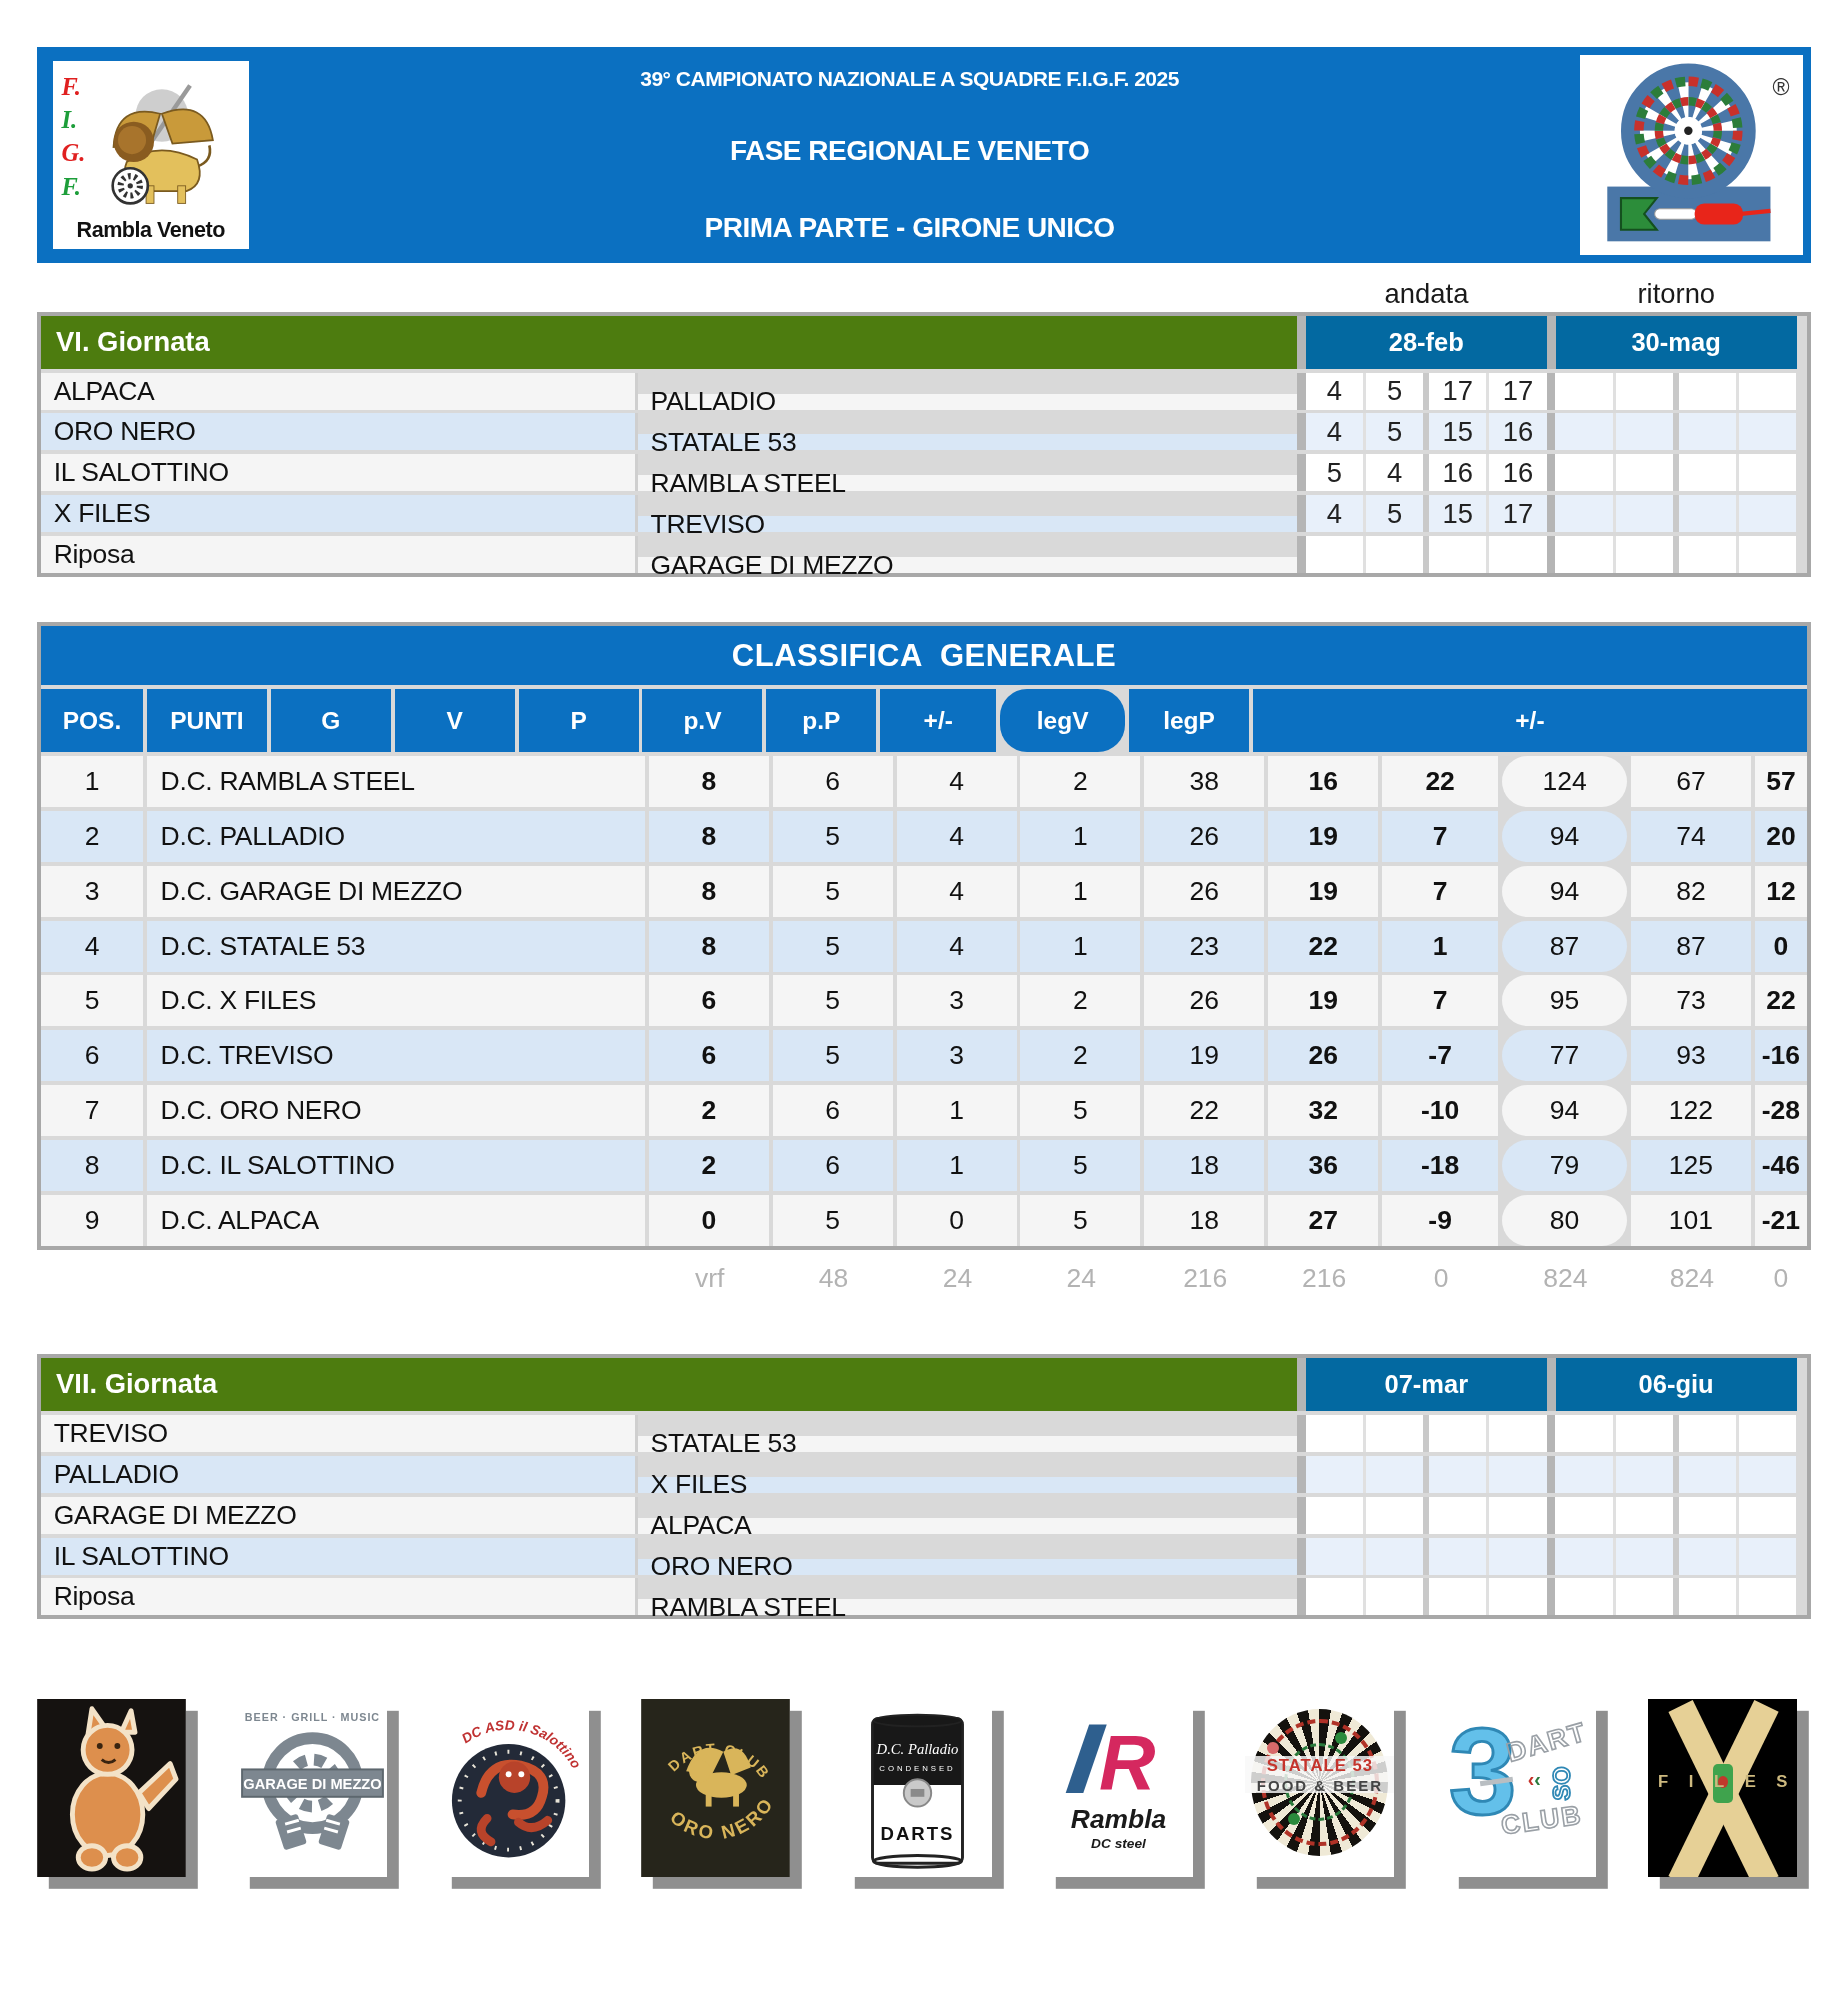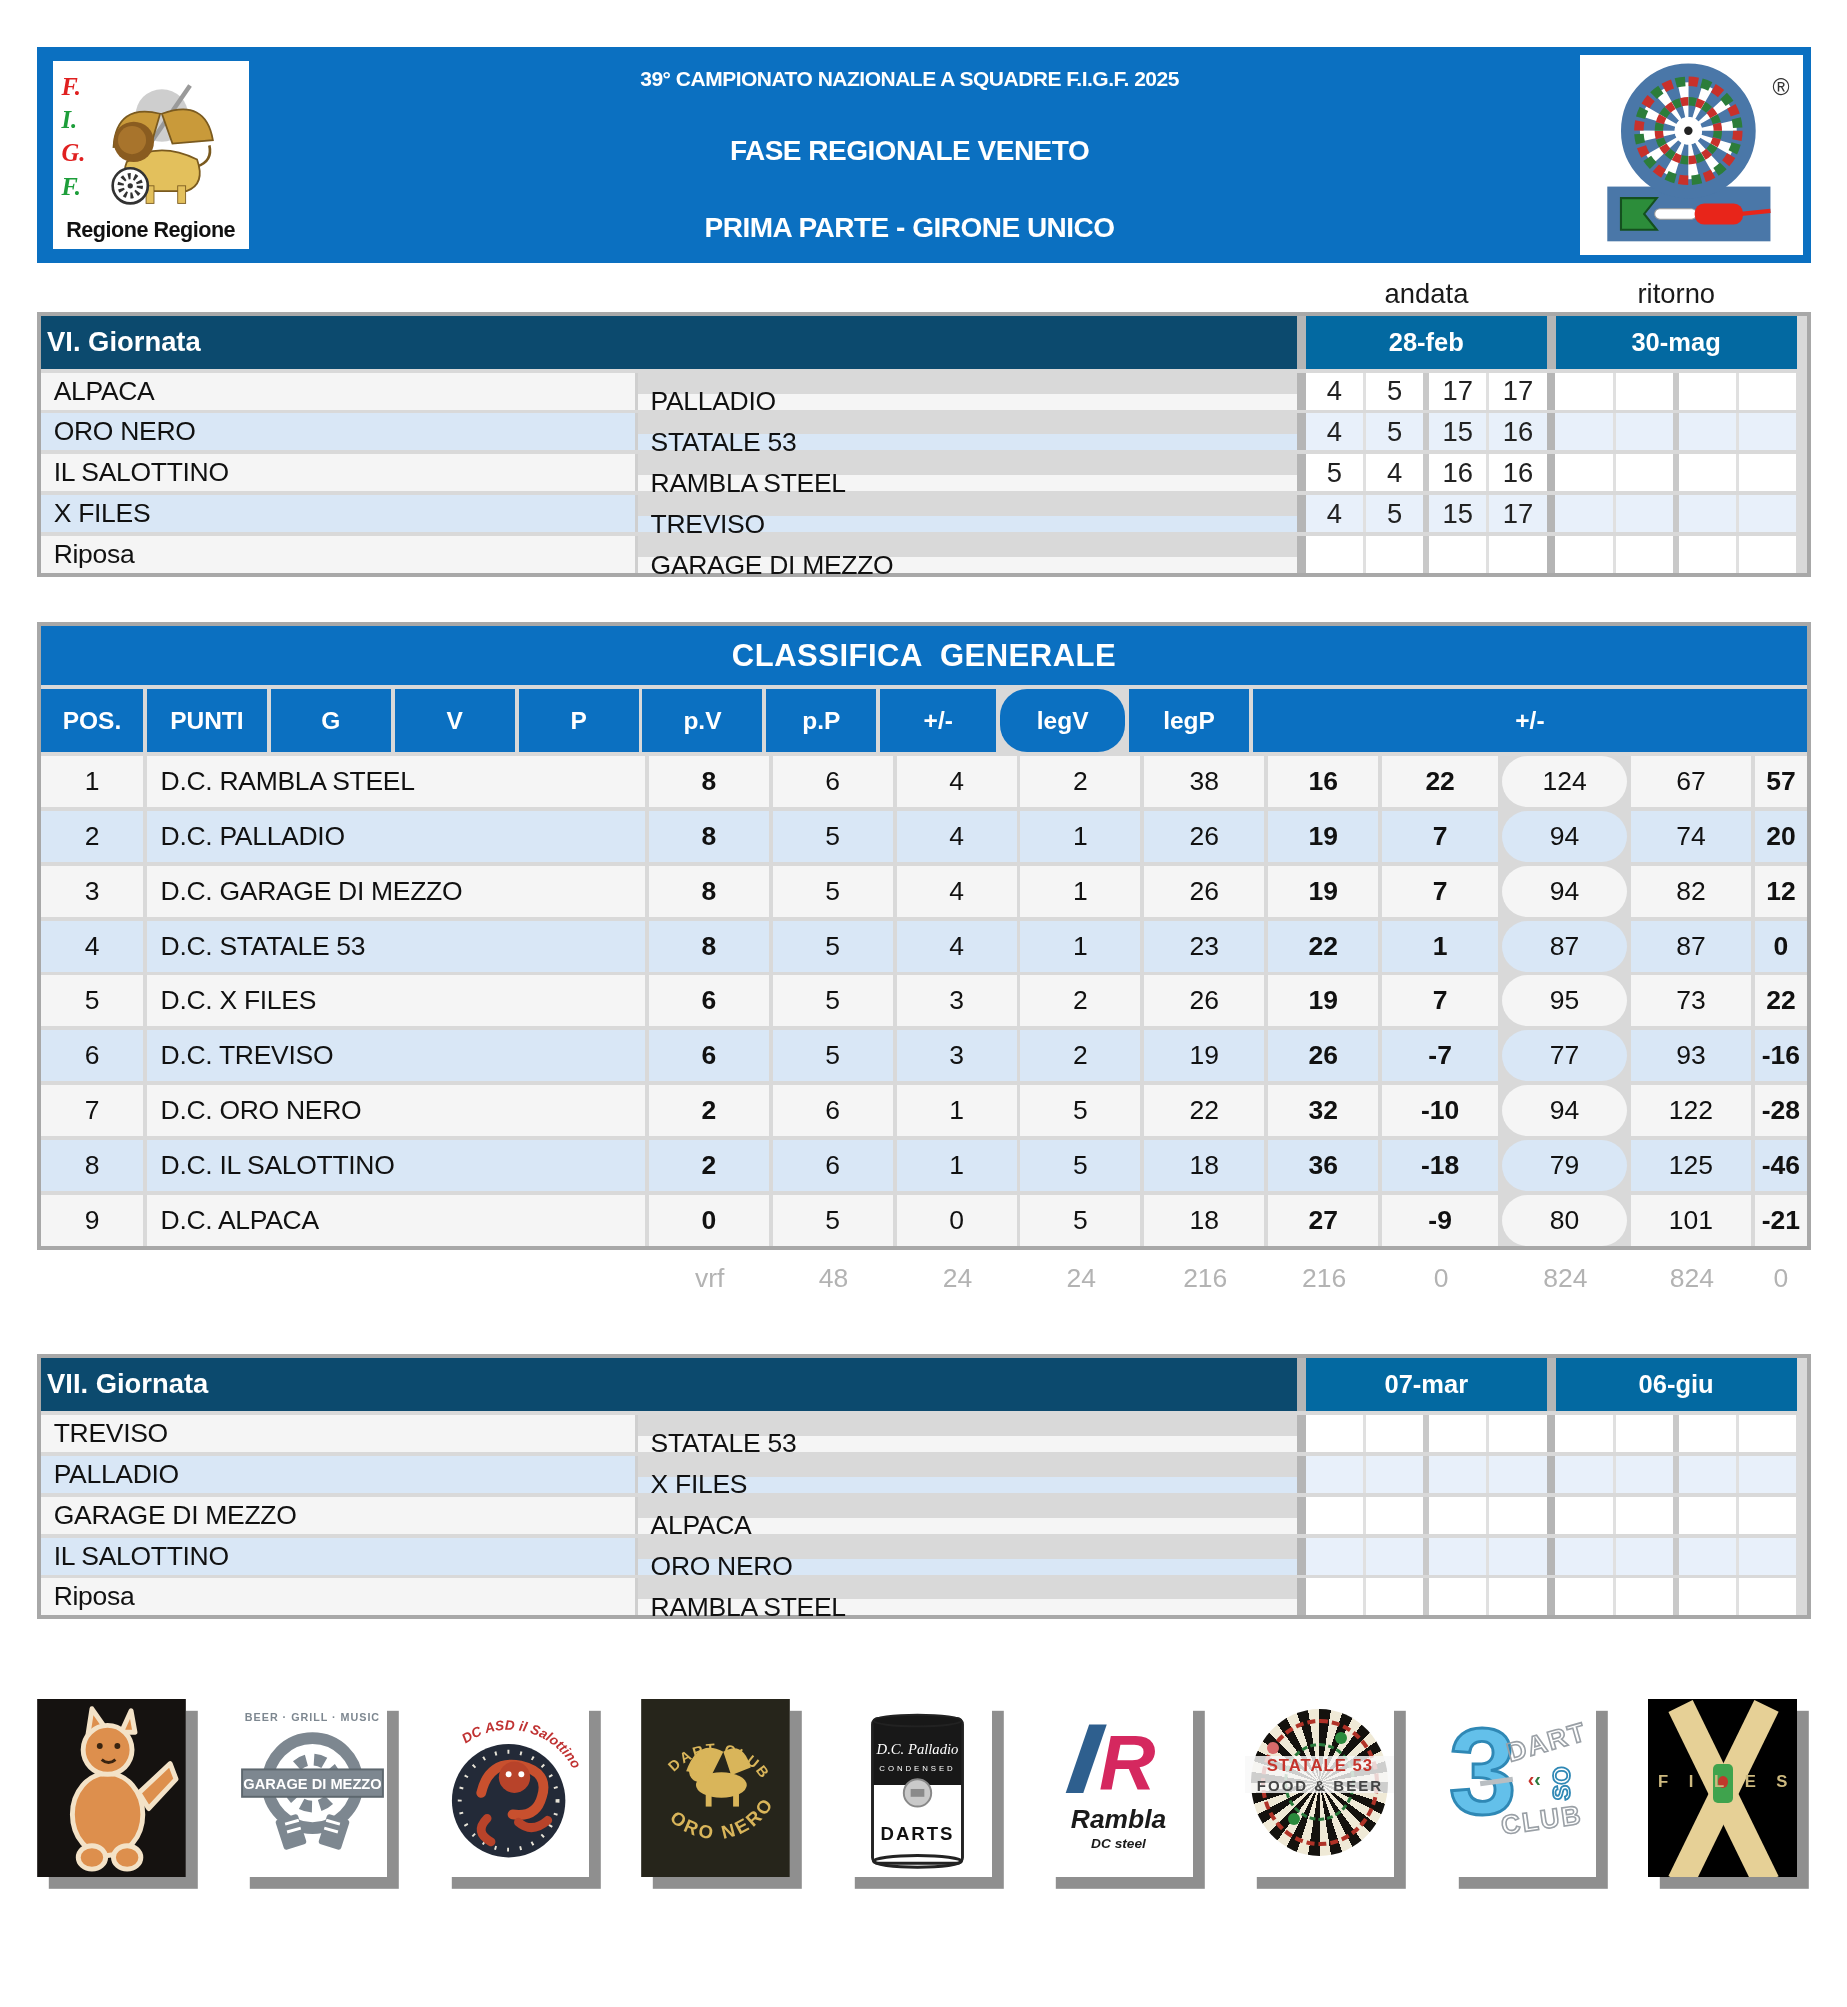--- a/index.html
+++ b/index.html
@@ -27,22 +27,22 @@
   
   .legend { display:flex; margin-top:13.7px; height:35px; align-items:center; font-size:27.4px; color:#1a1a1a; }
   .legend .sp1 { width:1269px; flex:none; }
   .legend .spd { width:8.8px; flex:none; }
   .legend .lab { width:241px; flex:none; text-align:center; }
 
   
   .gtable { border:4.9px solid #a8a8a8; background:#d9d9d9; display:flex; flex-direction:column; row-gap:3.9px; }
   .grow  { display:flex; height:37px; align-items:stretch; flex:none; }
   .ghead { height:53px; }
-  .gh-title { width:1256px; flex:none; background:#0c4a6e; color:#fff; font-weight:bold; font-size:27.4px;
-              display:flex; align-items:center; padding-left:6px; }
+  .gh-title { width:1256px; flex:none; background:#4d7c0f; color:#fff; font-weight:bold; font-size:27.4px;
+              display:flex; align-items:center; padding-left:15px; }
   .gh-date  { width:241px; flex:none; background:#0369a1; color:#fff; font-weight:bold; font-size:25.5px;
               display:flex; align-items:center; justify-content:center; }
   .gdiv  { width:8.8px; flex:none; background:#b5b5b5; }
   .gline { width:2.9px; flex:none; background:#cfcfcf; }
   .gc { display:flex; align-items:center; padding-left:12.7px; font-size:26.5px; letter-spacing:-0.3px; color:#111; }
   .gc.t1 { width:594px; flex:none; }
   .gc.t2 { width:659px; flex:none; }
   .gscore { width:241px; flex:none; display:flex; }
   .sc { flex:1; display:flex; align-items:center; justify-content:center; font-size:27.4px; color:#222; }
   .sgap { width:2.9px; flex:none; background:#e0e0e0; }
@@ -136,21 +136,21 @@
         <circle cx="64" cy="122" r="20" fill="#ffffff" stroke="#333" stroke-width="3"></circle>
         <circle cx="64" cy="122" r="11" fill="none" stroke="#333" stroke-width="7" stroke-dasharray="3 4"></circle>
         <circle cx="64" cy="122" r="3" fill="#333"></circle>
       </svg>
       <div class="figf-letters">
         <span class="fl-red">F.</span>
         <span class="fl-green">I.</span>
         <span class="fl-red">G.</span>
         <span class="fl-green">F.</span>
       </div>
-      <div class="figf-caption">Regione Regione</div>
+      <div class="figf-caption">Rambla Veneto</div>
     </div>
 
     <div class="hdr-titles">
       <div class="t1">39° CAMPIONATO NAZIONALE A SQUADRE F.I.G.F. 2025</div>
       <div class="t2">FASE REGIONALE VENETO</div>
       <div class="t3">PRIMA PARTE - GIRONE UNICO</div>
     </div>
 
     <div class="hdr-logo-right">
       <svg width="223" height="200" viewBox="0 0 210 190">

